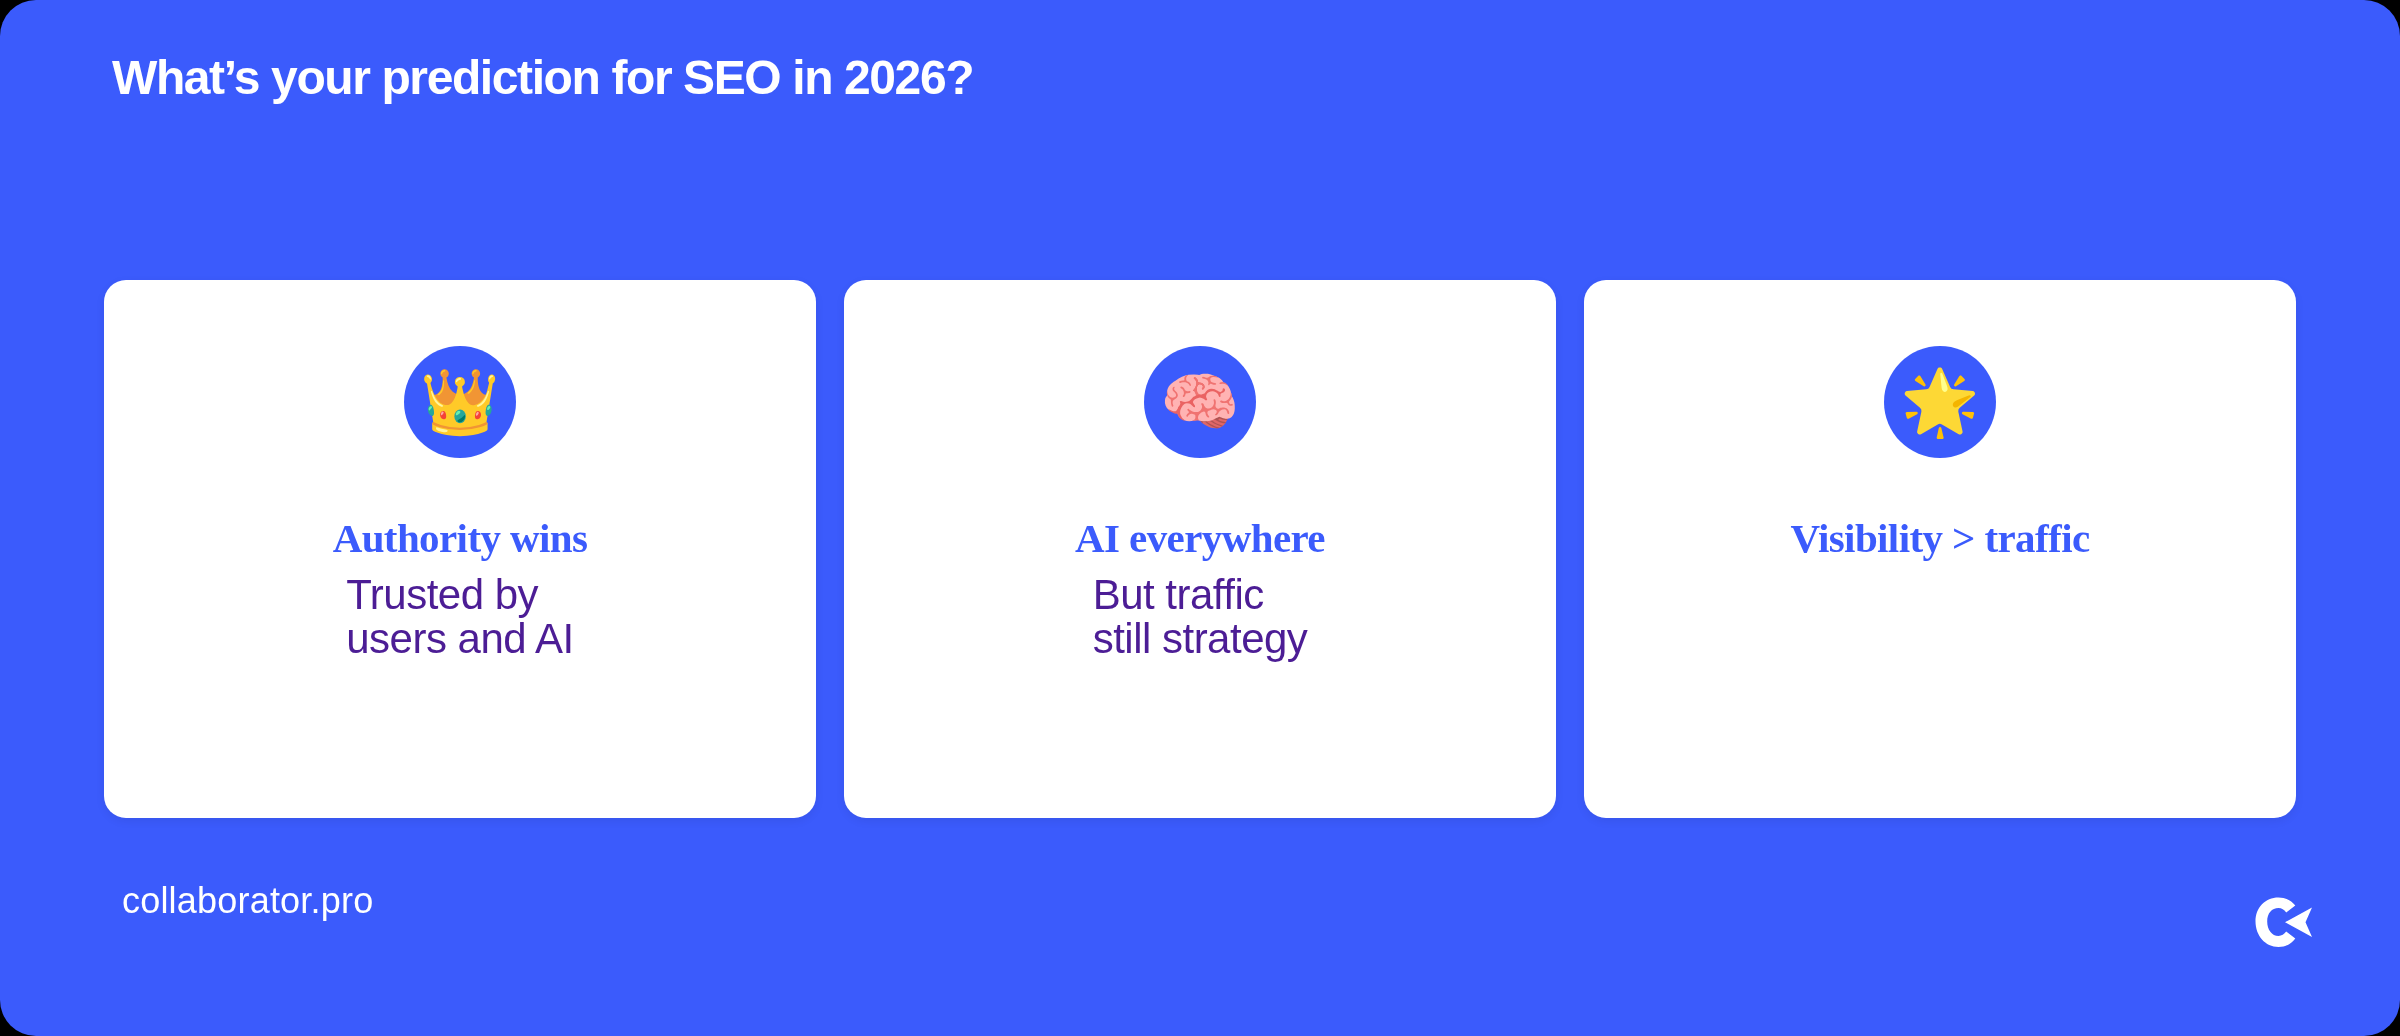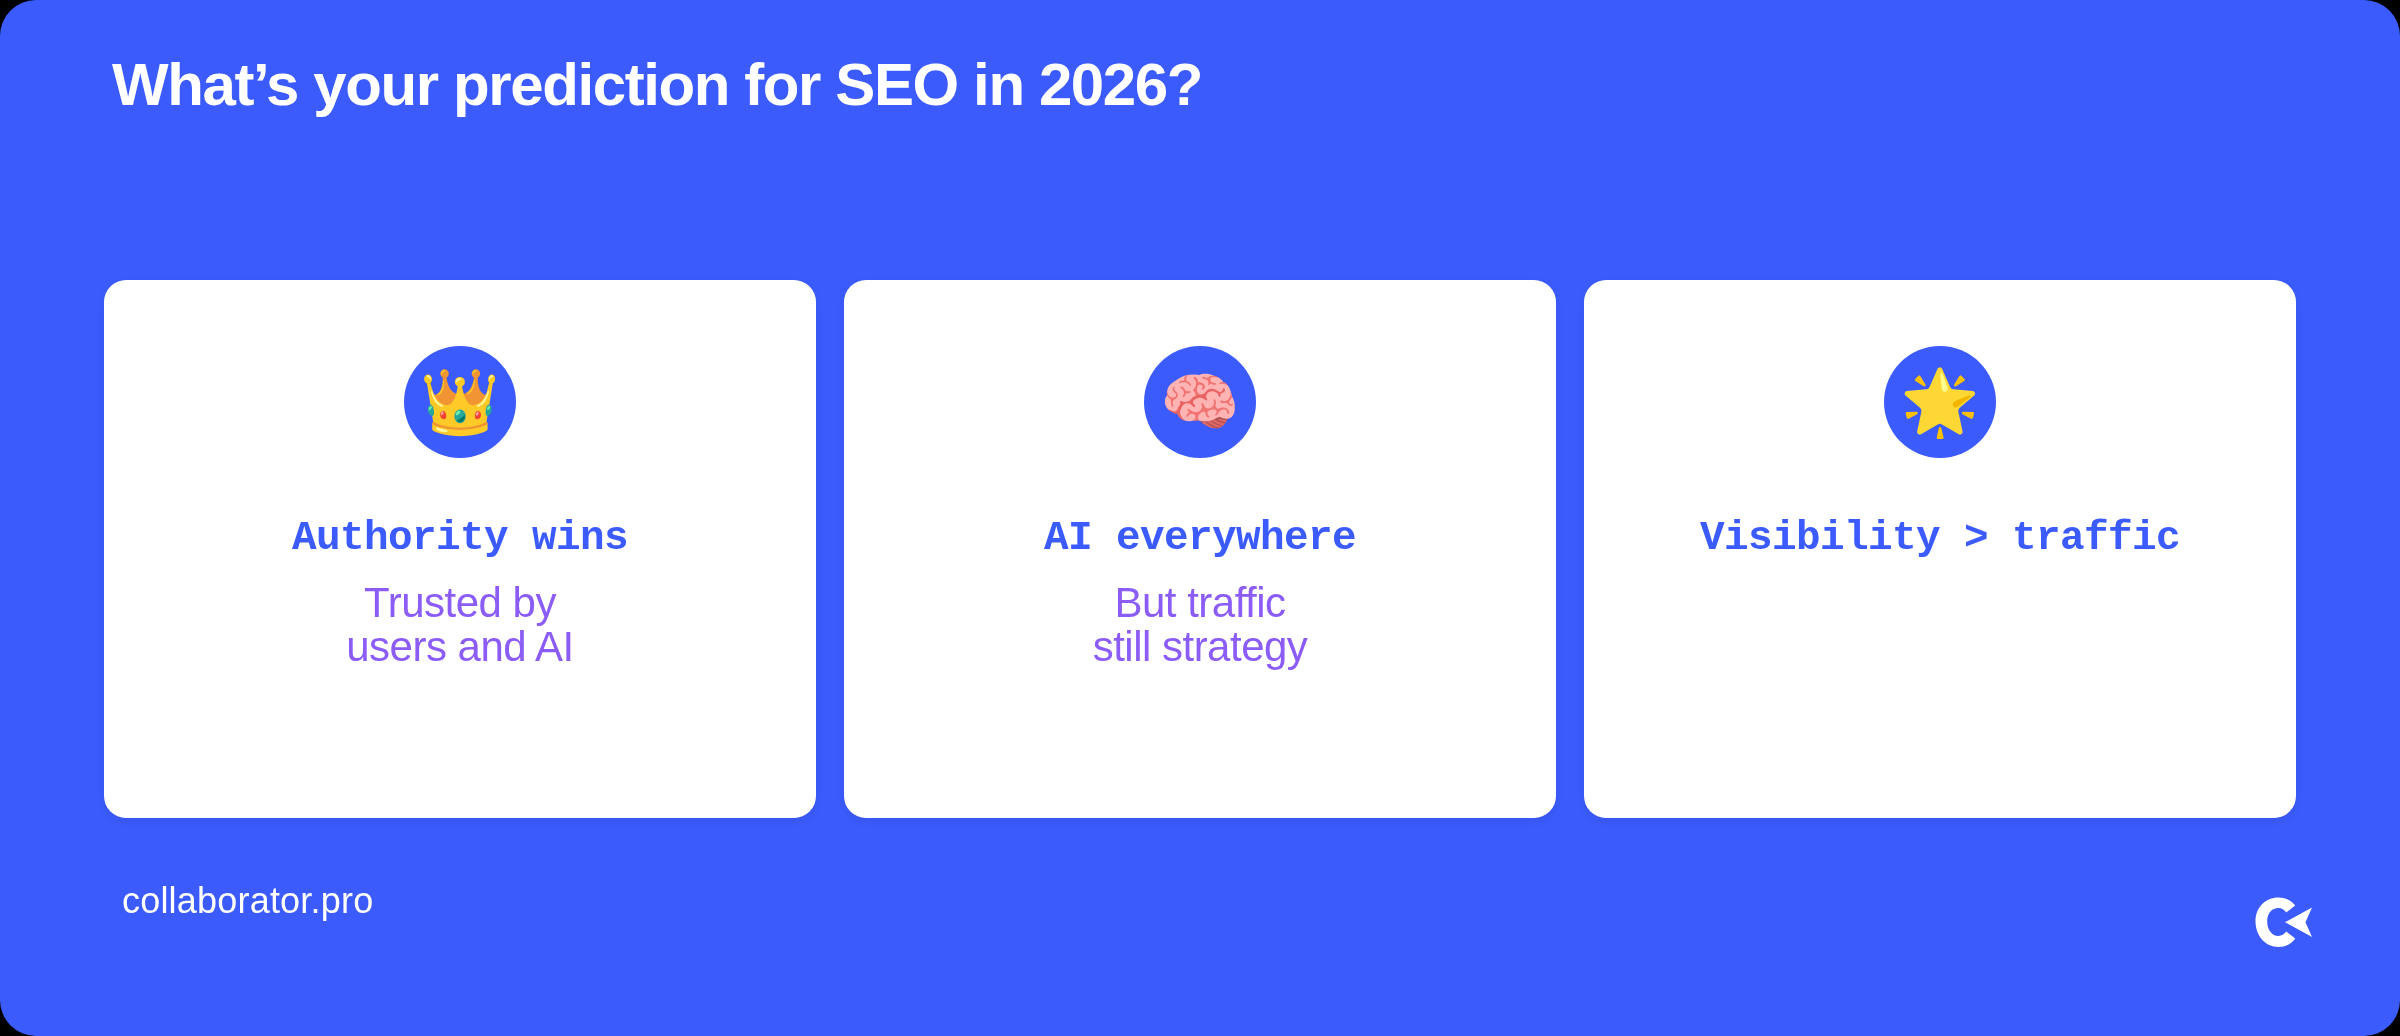--- a/index.html
+++ b/index.html
@@ -25,21 +25,21 @@
   }
 
   
   #headline {
     position: absolute;
     left: 112px;
     top: 52px;
     width: 2200px;
     color: #FFFFFF;
     font-family: "Liberation Sans", sans-serif;
-    font-size: 60px;
+    font-size: 48px;
     font-weight: 700;
     letter-spacing: -1.4px;
     line-height: 1.1;
     white-space: nowrap;
   }
 
   
   #cards {
     position: absolute;
     left: 104px;
@@ -77,37 +77,36 @@
 
   .icon-glyph {
     font-size: 64px;
     line-height: 1;
     display: block;
   }
 
   .card-title {
     margin-top: 58px;
     color: #3B5BFC;
-    font-family: Liberation Mono, monospace;
+    font-family: Liberation Serif, serif;
     font-size: 41px;
     font-weight: 700;
     letter-spacing: -0.6px;
     text-align: center;
     line-height: 1.1;
     white-space: nowrap;
   }
 
   .card-body {
-    margin-top: 20px;
-    color: #8b5cf6;
+    margin-top: 12px;
+    color: #4c1d95;
     font-family: "Liberation Sans", sans-serif;
     font-size: 42px;
     font-weight: 400;
     letter-spacing: -0.5px;
-    text-align: center;
     line-height: 1.05;
   }
   .card-body .line {
     display: block;
   }
 
   
   #footer-url {
     position: absolute;
     left: 90px;

